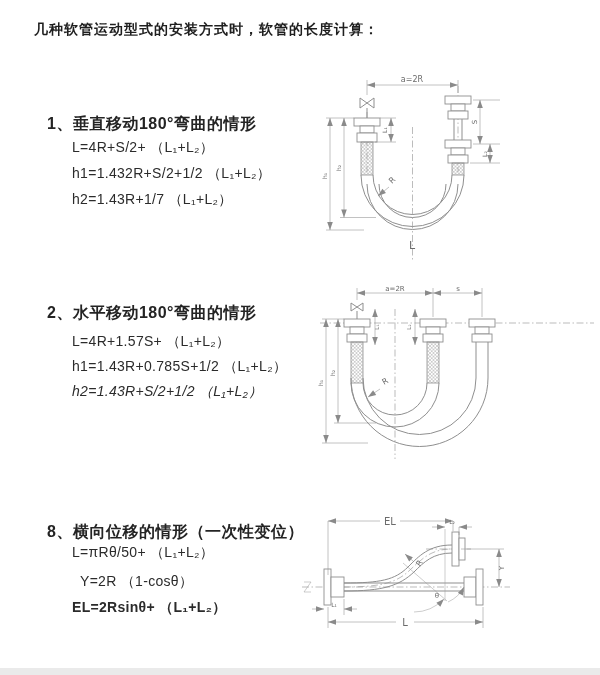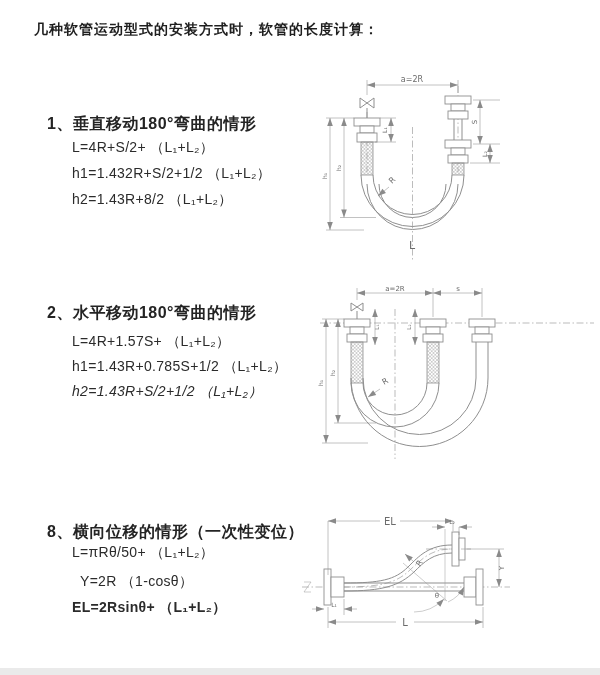--- a/index.html
+++ b/index.html
@@ -23,21 +23,21 @@
   .footer-strip{position:absolute;left:0;bottom:0;width:600px;height:7px;background:#eaeaea;}
 </style>
 </head>
 <body>
 
 <div class="abs title" style="left:34px;top:21px;">几种软管运动型式的安装方式时，软管的长度计算：</div>
 
 <div class="abs sec-heading" style="left:47px;top:114px;">1、垂直移动180°弯曲的情形</div>
 <div class="abs formula" style="left:72px;top:139px;">L=4R+S/2+ （L₁+L₂）</div>
 <div class="abs formula" style="left:72px;top:165px;">h1=1.432R+S/2+1/2 （L₁+L₂）</div>
-<div class="abs formula" style="left:72px;top:191px;">h2=1.43R+8/2 （L₁+L₂）</div>
+<div class="abs formula" style="left:72px;top:191px;">h2=1.43R+1/7 （L₁+L₂）</div>
 
 <div class="abs sec-heading" style="left:47px;top:303px;text-align:right;">2、水平移动180°弯曲的情形</div>
 <div class="abs formula" style="left:72px;top:333px;">L=4R+1.57S+ （L₁+L₂）</div>
 <div class="abs formula" style="left:72px;top:358px;">h1=1.43R+0.785S+1/2 （L₁+L₂）</div>
 <div class="abs formula" style="left:72px;top:383px;font-style:italic;">h2=1.43R+S/2+1/2 （L₁+L₂）</div>
 
 <div class="abs sec-heading" style="left:47px;top:522px;">8、横向位移的情形（一次性变位）</div>
 <div class="abs formula" style="left:72px;top:544px;">L=πRθ/50+ （L₁+L₂）</div>
 <div class="abs formula" style="left:72px;top:573px;margin-left:8px;">Y=2R （1-cosθ）</div>
 <div class="abs formula" style="left:72px;top:599px;font-weight:bold;">EL=2Rsinθ+ （L₁+L₂）</div>

